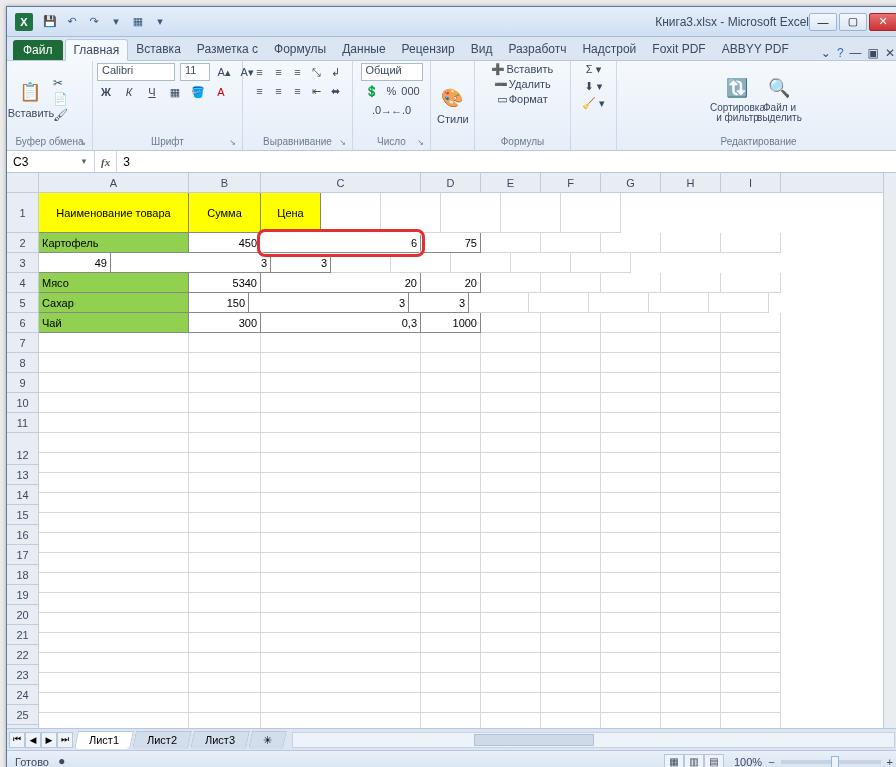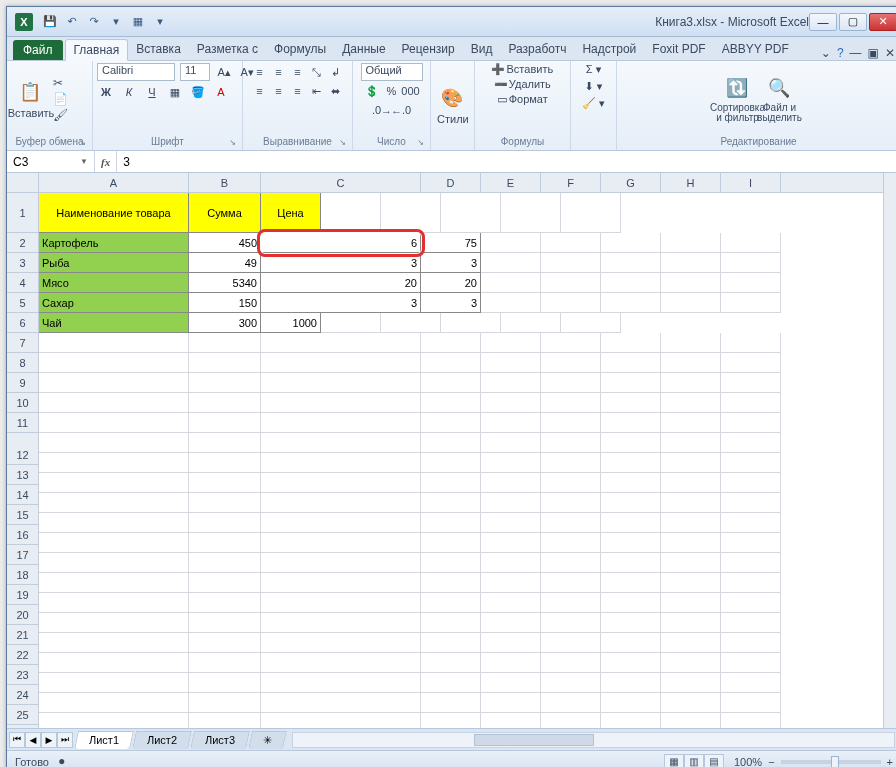--- a/index.html
+++ b/index.html
@@ -331,21 +331,20 @@
               <div class="cell databorder r" style="width: 72px;">450</div>
               <div class="cell databorder r" style="width: 160px;">6</div>
               <div class="cell databorder r" style="width: 60px;">75</div>
               <div class="cell" style="width: 60px;"></div>
               <div class="cell" style="width: 60px;"></div>
               <div class="cell" style="width: 60px;"></div>
               <div class="cell" style="width: 60px;"></div>
               <div class="cell" style="width: 60px;"></div>
             </div>
             <div class="crow" style="height: 20px;">
-              <div class="cell green" style="width: 150px;">Рыба</div>
               <div class="cell databorder r" style="width: 72px;">49</div>
               <div class="cell databorder r" style="width: 160px;">3</div>
               <div class="cell databorder r" style="width: 60px;">3</div>
               <div class="cell" style="width: 60px;"></div>
               <div class="cell" style="width: 60px;"></div>
               <div class="cell" style="width: 60px;"></div>
               <div class="cell" style="width: 60px;"></div>
               <div class="cell" style="width: 60px;"></div>
             </div>
             <div class="crow" style="height: 20px;">
@@ -354,32 +353,33 @@
               <div class="cell databorder r" style="width: 160px;">20</div>
               <div class="cell databorder r" style="width: 60px;">20</div>
               <div class="cell" style="width: 60px;"></div>
               <div class="cell" style="width: 60px;"></div>
               <div class="cell" style="width: 60px;"></div>
               <div class="cell" style="width: 60px;"></div>
               <div class="cell" style="width: 60px;"></div>
             </div>
             <div class="crow" style="height: 20px;">
               <div class="cell green" style="width: 150px;">Сахар</div>
-              <div class="cell databorder r" style="width: 72px;">150</div>
+              <div class="cell databorder r" style="width: 60px;">150</div>
               <div class="cell databorder r" style="width: 160px;">3</div>
               <div class="cell databorder r" style="width: 60px;">3</div>
               <div class="cell" style="width: 60px;"></div>
               <div class="cell" style="width: 60px;"></div>
               <div class="cell" style="width: 60px;"></div>
               <div class="cell" style="width: 60px;"></div>
               <div class="cell" style="width: 60px;"></div>
             </div>
             <div class="crow" style="height: 20px;">
               <div class="cell green" style="width: 150px;">Чай</div>
               <div class="cell databorder r" style="width: 72px;">300</div>
+              <div class="cell databorder r" style="width: 160px;">0,3</div>
               <div class="cell databorder r" style="width: 60px;">1000</div>
               <div class="cell" style="width: 60px;"></div>
               <div class="cell" style="width: 60px;"></div>
               <div class="cell" style="width: 60px;"></div>
               <div class="cell" style="width: 60px;"></div>
               <div class="cell" style="width: 60px;"></div>
             </div>
             <div class="crow" style="height: 20px;">
               <div class="cell" style="width: 150px;"></div>
               <div class="cell" style="width: 72px;"></div>

